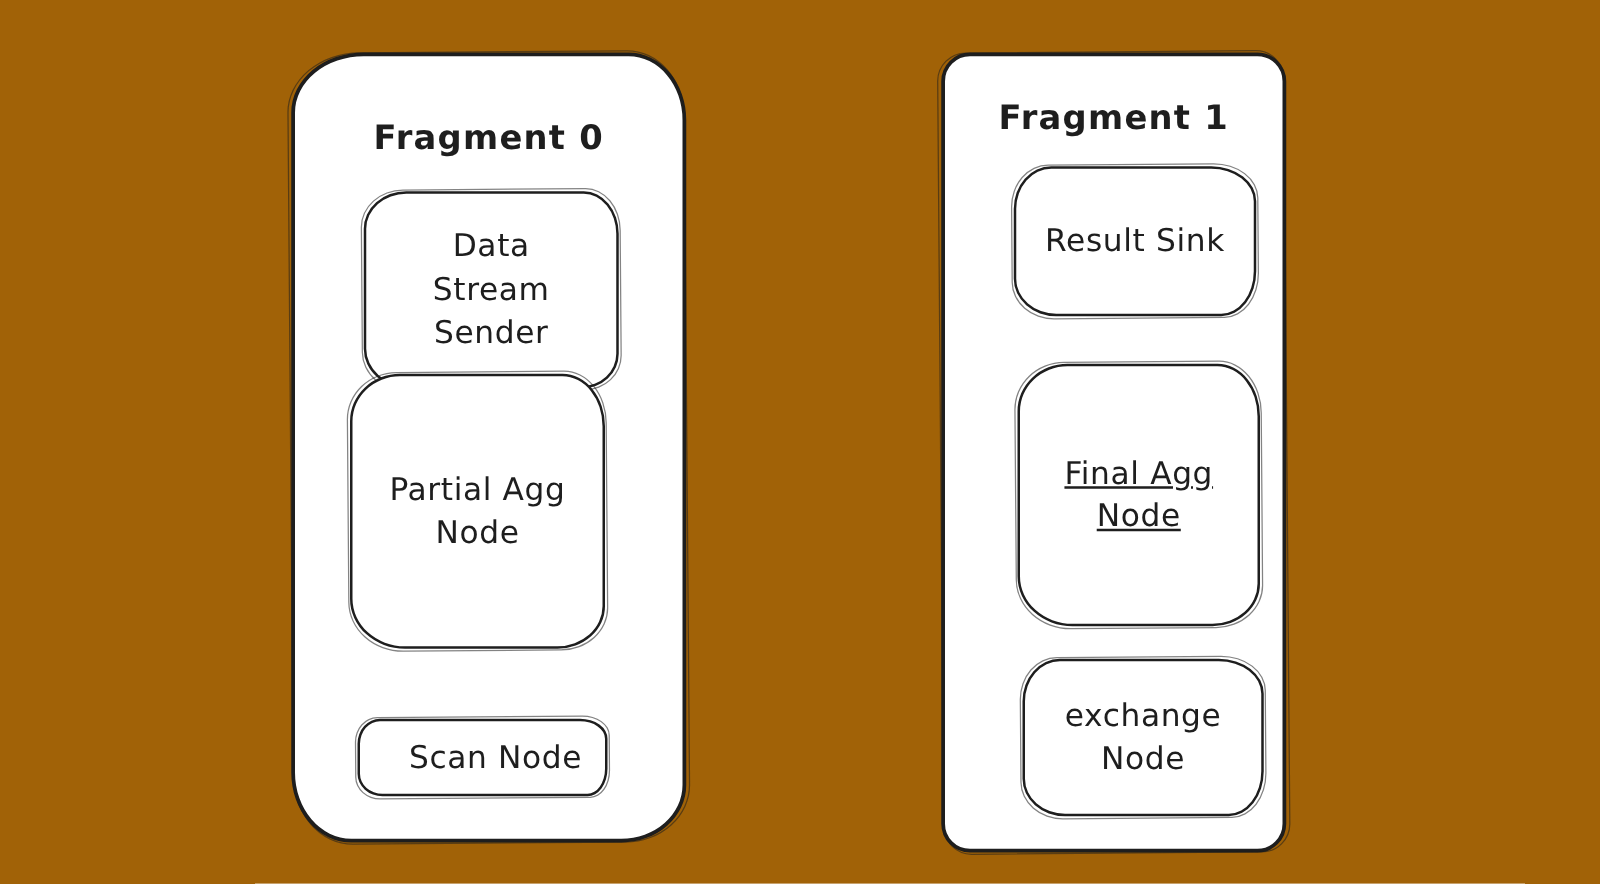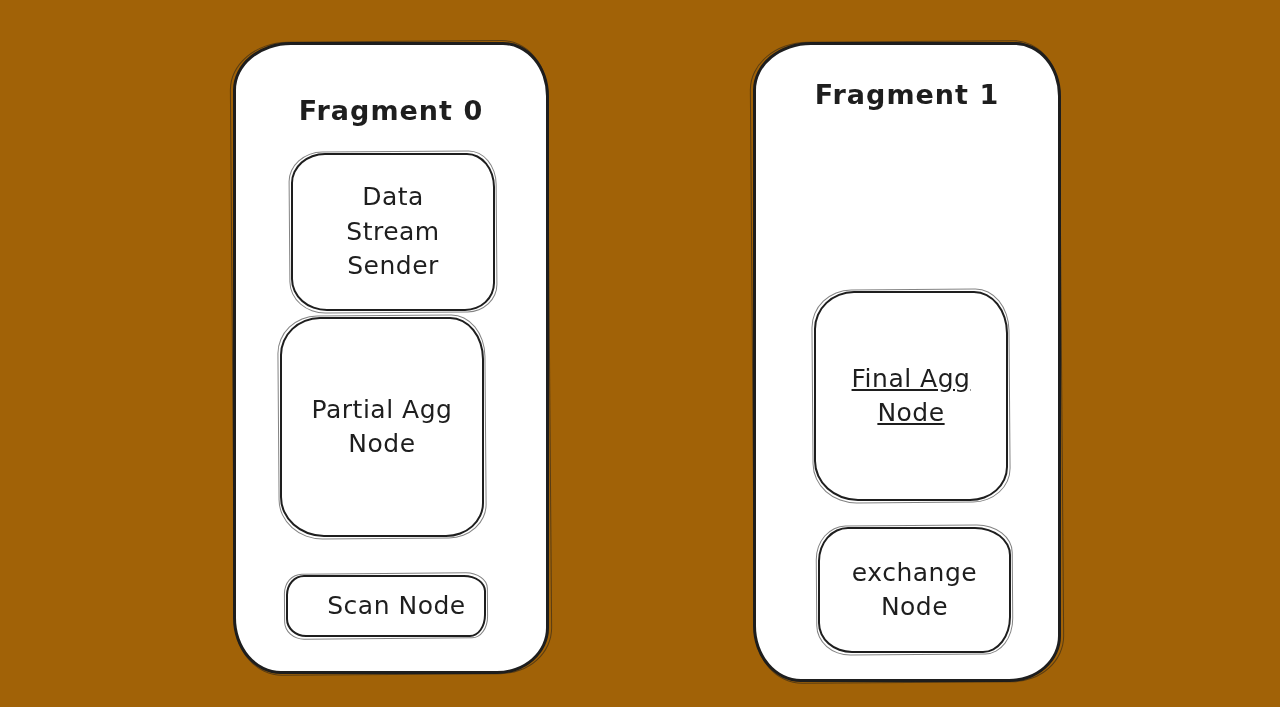--- a/index.html
+++ b/index.html
@@ -56,25 +56,25 @@
   }
   .r1 { border-radius: 34px 28px 30px 36px / 30px 34px 28px 32px; }
   .r2 { border-radius: 40px 34px 38px 44px / 38px 42px 34px 40px; }
   .r3 { border-radius: 18px 22px 16px 20px / 20px 16px 22px 18px; padding-left: 21px; }
   .r4 { border-radius: 30px 36px 28px 34px / 34px 28px 36px 30px; }
 
   
   .frag0            { left: 233px; top: 42px;  width: 316px; height: 632px; }
   .frag0-title      { top: 50px; }
   .node-data-stream { left: 55px;  top: 108px; width: 204px; height: 158px; }
-  .node-partial-agg { left: 44px;  top: 272px; width: 204px; height: 220px; }
+  .node-partial-agg { left: 44px;  top: 254px; width: 204px; height: 220px; }
   .node-scan        { left: 50px;  top: 530px; width: 200px; height: 62px;  }
 
   
-  .frag1            { left: 753px; top: 42px;  width: 308px; height: 640px; }
+  .frag1            { left: 753px; top: 42px;  width: 276px; height: 640px; border-radius: 23px; }
   .frag1-title      { top: 34px; }
   .node-result-sink { left: 55px;  top: 88px;  width: 194px; height: 120px; }
   .node-final-agg   { left: 58px;  top: 246px; width: 194px; height: 210px; text-decoration: underline; }
   .node-exchange    { left: 62px;  top: 482px; width: 193px; height: 126px; }
 </style>
 </head>
 <body>
 
 <div class="stage">
 
@@ -87,20 +87,21 @@
 
     <div class="sketch node r2 node-partial-agg">Partial Agg
 Node</div>
 
     <div class="sketch node r3 node-scan">Scan Node</div>
   </div>
 
   <div class="sketch fragment frag1">
     <div class="fragment-title frag1-title">Fragment 1</div>
 
+    <div class="sketch node r4 node-result-sink">Result Sink</div>
 
     <div class="sketch node r2 node-final-agg">Final Agg
 Node</div>
 
     <div class="sketch node r4 node-exchange">exchange
 Node</div>
   </div>
 
 </div>
 

